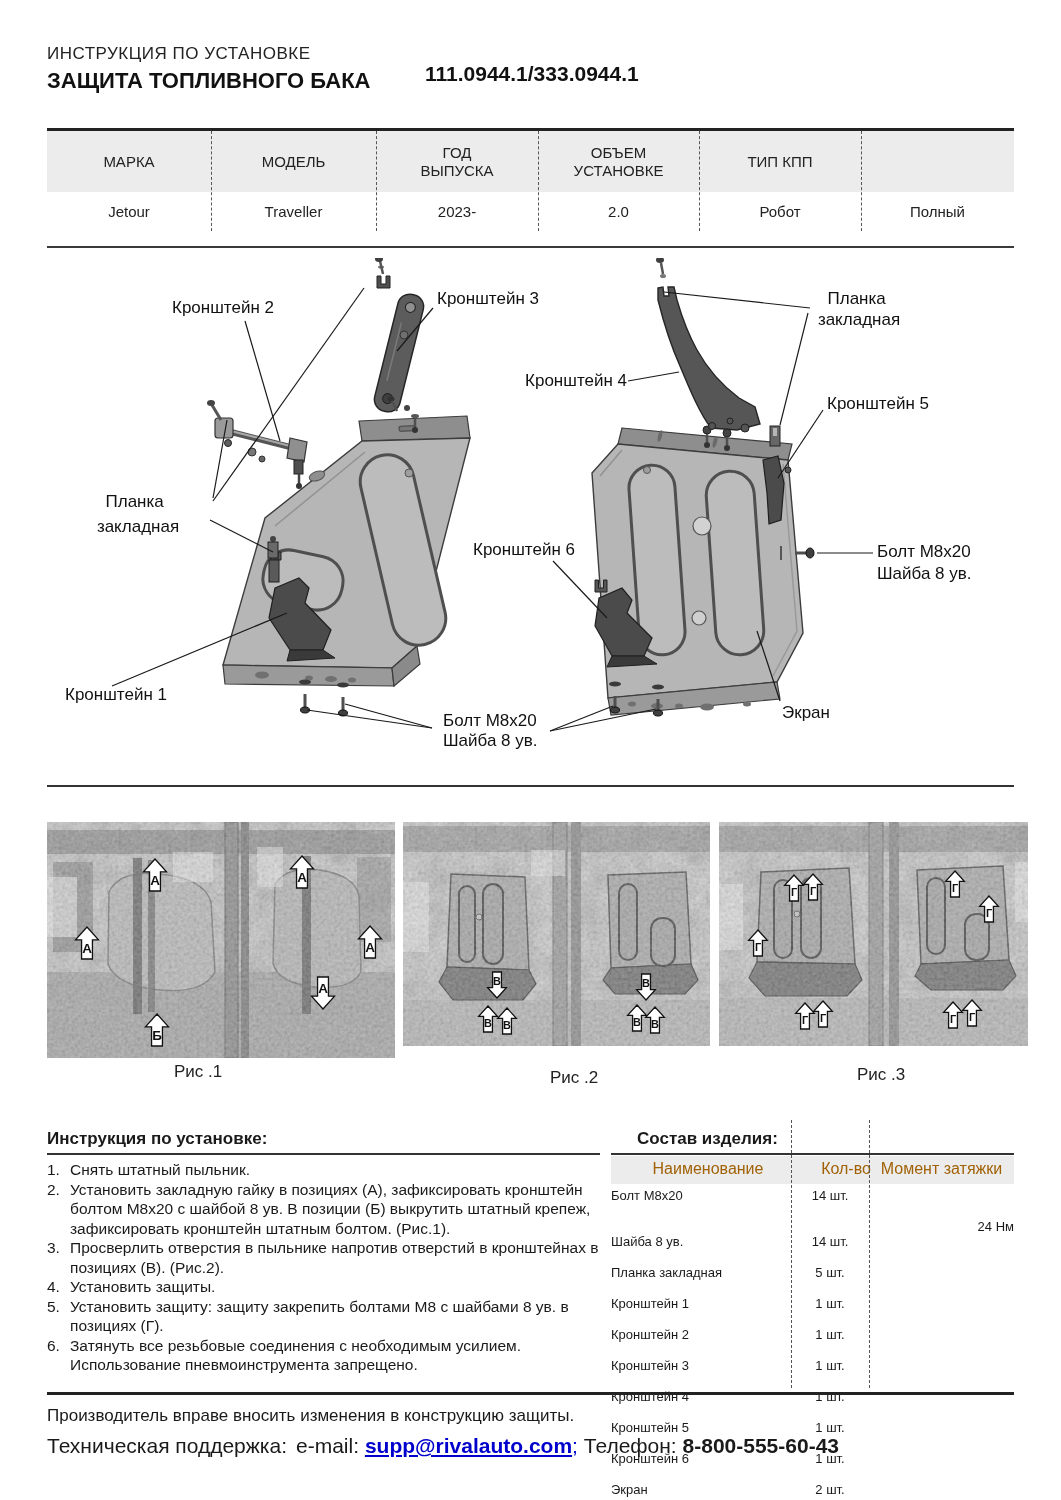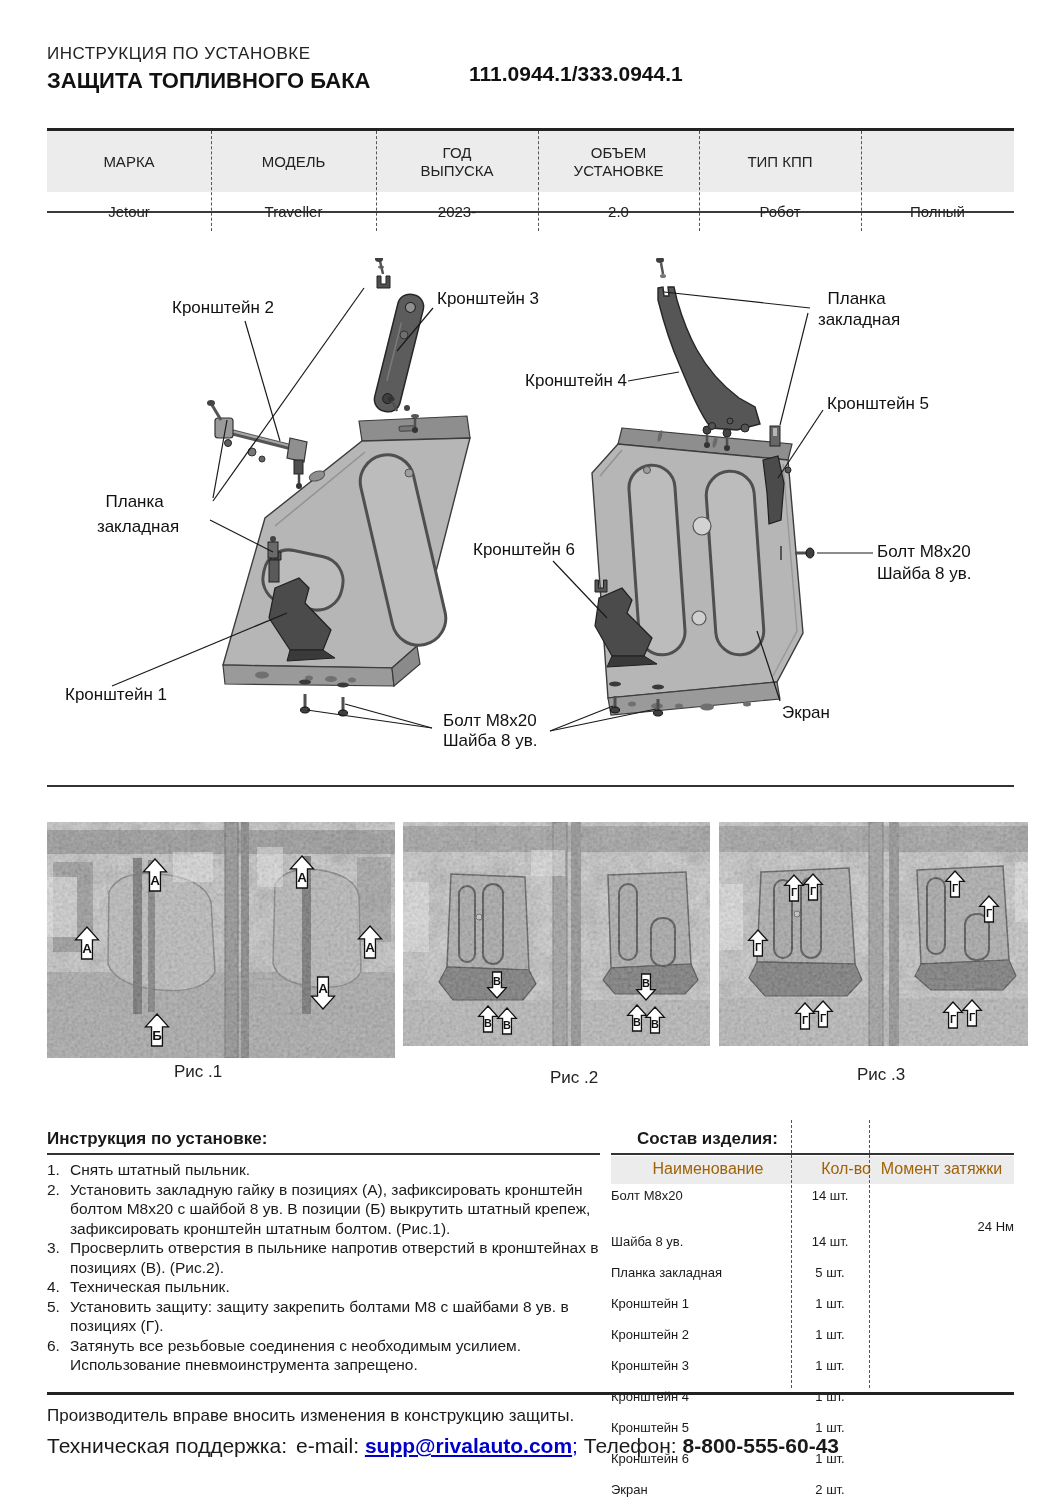--- a/index.html
+++ b/index.html
@@ -2,23 +2,23 @@
 <html><head>
 <meta charset="utf-8">
 <style>
   html,body{margin:0;padding:0;background:#888;}
   #page{position:relative;width:1061px;height:1500px;background:#ffffff;
         font-family:"Liberation Sans",sans-serif;color:#1a1a1a;overflow:hidden;}
   .abs{position:absolute;}
   
   #title-line1{left:47px;top:44px;font-size:17px;letter-spacing:.5px;color:#222;}
   #title-line2{left:47px;top:68px;font-size:22px;font-weight:bold;color:#111;}
-  #part-number{left:425px;top:62px;font-size:21px;font-weight:bold;color:#111;margin-left:44px;}
-  
-  #veh-table{left:47px;top:128px;width:967px;height:85px;border-top:3px solid #222;border-bottom:2px solid #3a3a3a;box-sizing:border-box;}
+  #part-number{left:425px;top:62px;font-size:21px;font-weight:bold;color:#111;}
+  
+  #veh-table{left:47px;top:128px;width:967px;height:120px;border-top:3px solid #222;border-bottom:2px solid #3a3a3a;box-sizing:border-box;}
   #veh-head{position:absolute;left:0;top:0;width:967px;height:61px;background:#ececec;display:flex;}
   #veh-body{position:absolute;left:0;top:61px;width:967px;height:39px;display:flex;}
   .veh-cell{display:flex;flex-direction:column;align-items:center;justify-content:center;
             font-size:15px;line-height:18px;text-align:center;color:#222;}
   .veh-sep{position:absolute;top:0;height:100px;width:0;border-left:1px dashed #555;}
   
   #diagram{left:47px;top:258px;}
   svg text{font-family:"Liberation Sans",sans-serif;}
   .dlabel{font-size:17px;fill:#111;}
   .leader{stroke:#1a1a1a;stroke-width:1.2;fill:none;}
@@ -446,21 +446,21 @@
       <div class="instr-item">
         <span class="instr-num">2.</span>
         <span class="instr-txt">Установить закладную гайку в позициях (А), зафиксировать кронштейн болтом М8х20 с шайбой 8 ув. В позиции (Б) выкрутить штатный крепеж, зафиксировать кронштейн штатным болтом. (Рис.1).</span>
       </div>
       <div class="instr-item">
         <span class="instr-num">3.</span>
         <span class="instr-txt">Просверлить отверстия в пыльнике напротив отверстий в кронштейнах в позициях (В). (Рис.2).</span>
       </div>
       <div class="instr-item">
         <span class="instr-num">4.</span>
-        <span class="instr-txt">Техническая пыльник.</span>
+        <span class="instr-txt">Установить защиты.</span>
       </div>
       <div class="instr-item">
         <span class="instr-num">5.</span>
         <span class="instr-txt">Установить защиту: защиту закрепить болтами М8 с шайбами 8 ув. в позициях (Г).</span>
       </div>
       <div class="instr-item">
         <span class="instr-num">6.</span>
         <span class="instr-txt">Затянуть все резьбовые соединения с необходимым усилием. Использование пневмоинструмента запрещено.</span>
       </div>
     </div>

